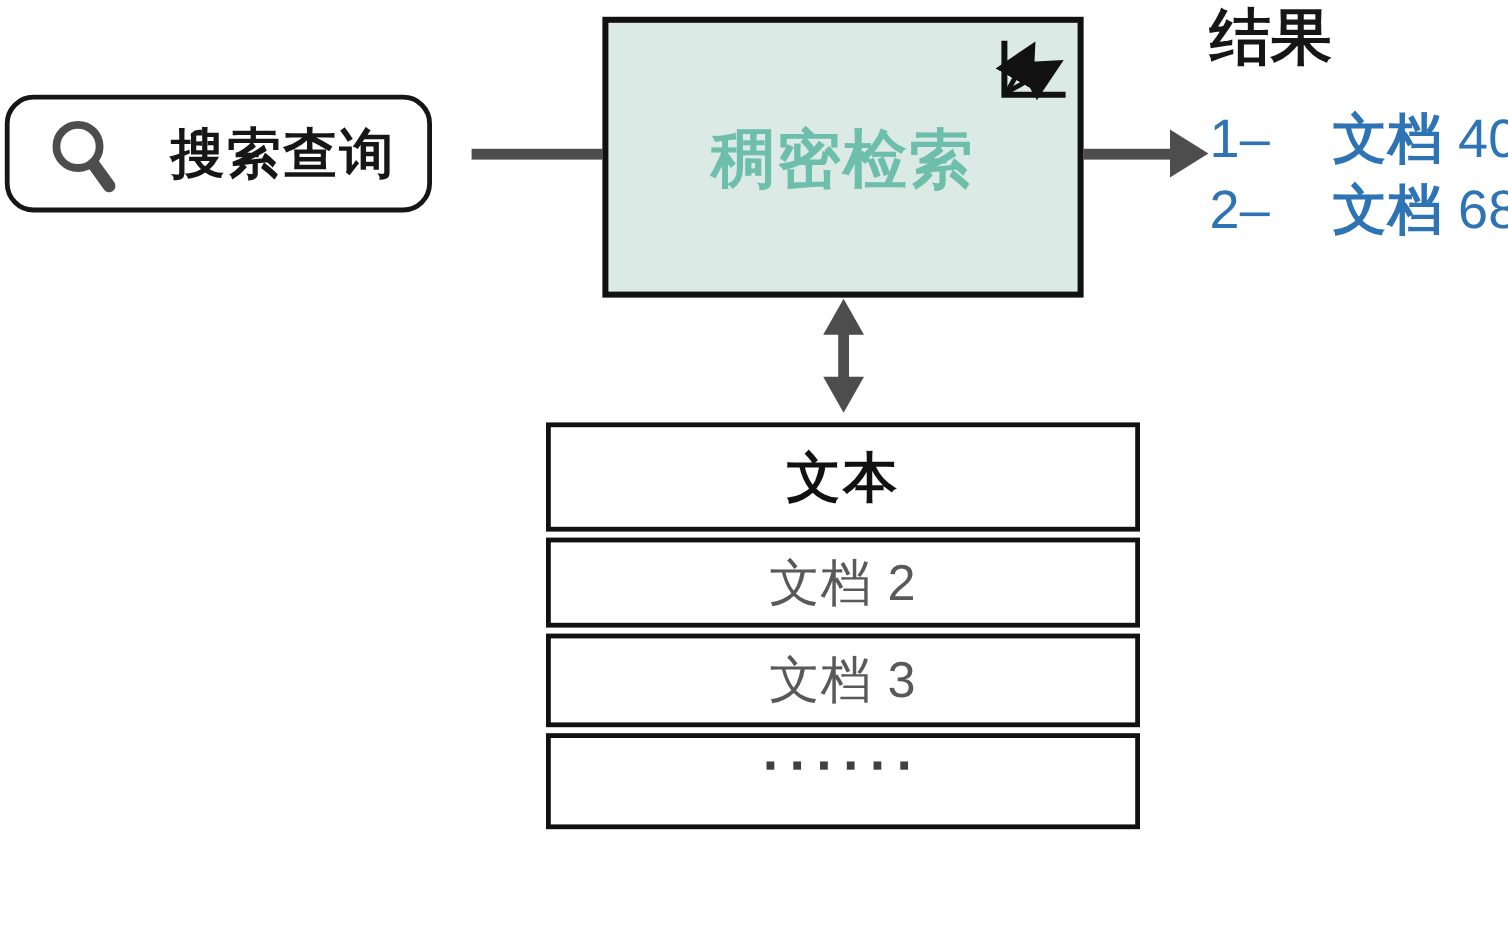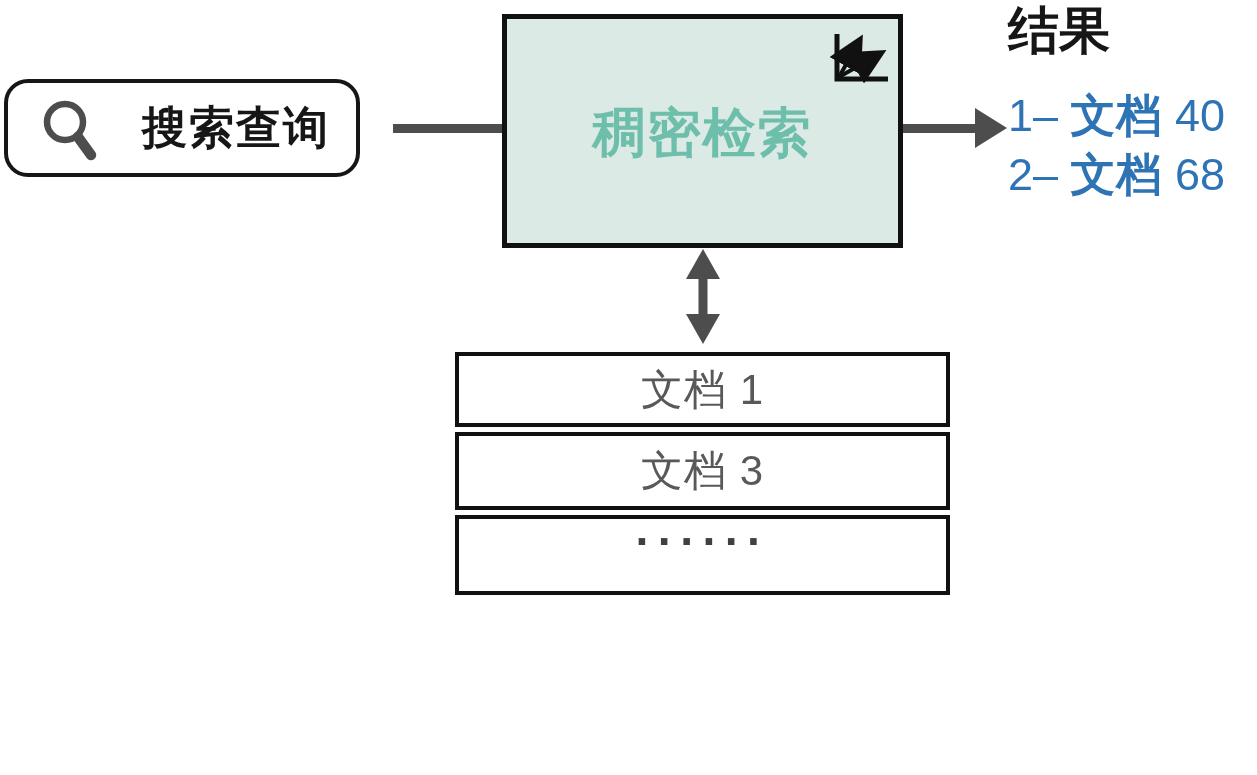--- a/index.html
+++ b/index.html
@@ -112,21 +112,21 @@
     white-space: nowrap;
   }
   .results-list { margin-top: 24px; }
   .result-line {
     font-size: 45px;
     line-height: 59px;
     color: #2e74b5;
     white-space: nowrap;
   }
   .result-line .rank { font-weight: 400; }
-  .result-line .doc  { font-weight: 700; letter-spacing: 1px; }
+  .result-line .doc  { font-weight: 700; letter-spacing: 1px; margin-left: 40px; }
   .result-line .num  { font-weight: 400; }
 
   
   .double-arrow {
     position: absolute;
     left: 681px; top: 248px;
     width: 44px; height: 97px;
   }
 
   
@@ -222,20 +222,21 @@
     </div>
   </div>
 
   <svg class="double-arrow" viewBox="0 0 44 97">
     <rect x="17.5" y="26" width="9" height="45" fill="#4d4d4d"></rect>
     <polygon points="22,1 39,31 5,31" fill="#4d4d4d"></polygon>
     <polygon points="22,96 39,66 5,66" fill="#4d4d4d"></polygon>
   </svg>
 
   <div class="corpus">
-    <div class="corpus-row corpus-doc">文档 1</div>
+    <div class="corpus-row corpus-header">文本</div>
+    <div class="corpus-row corpus-doc">文档 2</div>
     <div class="corpus-row corpus-doc corpus-doc3">文档 3</div>
     <div class="corpus-row corpus-more">
       <span class="dots">······</span>
     </div>
   </div>
 
 </div>
 
 </body></html>

